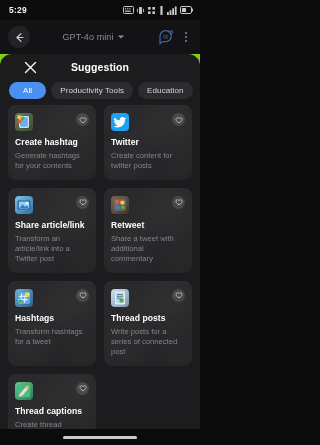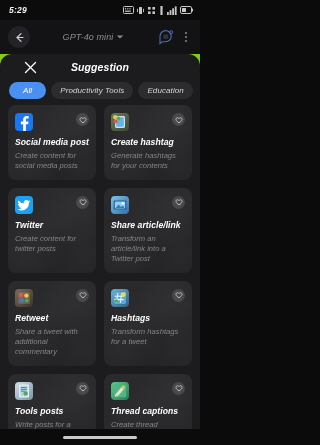--- a/index.html
+++ b/index.html
@@ -2,21 +2,21 @@
 <html><head>
 <meta charset="utf-8">
 <style>
   * { box-sizing: border-box; margin: 0; padding: 0; }
   html, body {
     width: 200px; height: 445px;
     background: #0b0b0c;
     font-family: "Liberation Sans", sans-serif;
     overflow: hidden;
   }
-  #app { position: relative; width: 200px; height: 445px; background: #84cc16; font-style: italic; }
+  #app { position: relative; width: 200px; height: 445px; background: #84cc16; }
 
   
   .statusbar {
     height: 20px; display: flex; align-items: center;
     justify-content: space-between; padding: 0 7px 0 9px;
     background: #0b0b0c;
   }
   .status-time { color: #f2f2f2; font-size: 8.5px; font-weight: 600; letter-spacing: .2px; }
   .status-icons { display: flex; align-items: center; gap: 3px; }
   .sicon { display: block; opacity: .85; }
@@ -196,36 +196,20 @@
 
     <div class="chips">
       <span class="chip active">All</span>
       <span class="chip">Productivity Tools</span>
       <span class="chip">Education</span>
     </div>
 
     <div class="grid-wrap">
       <div class="grid">
 
-        <div class="card">
-          <div class="card-top">
-            <span class="app-ic" style="background:#1877f2">
-              <svg width="18" height="18" viewBox="0 0 18 18">
-                  <path d="M10.9 18V11.2h2.3l.34-2.65h-2.64V6.86c0-.77.21-1.29 1.31-1.29h1.4V3.2c-.24-.03-1.07-.1-2.04-.1-2.02 0-3.4 1.23-3.4 3.5v1.95H5.86v2.65h2.31V18z" fill="#fff"></path>
-                </svg>
-            </span>
-            <span class="fav-btn">
-              <svg width="8" height="8" viewBox="0 0 10 10">
-                  <path d="M5 8.6 C1.2 6.2 .6 4.2 1.7 2.8 C2.7 1.6 4.3 2 5 3.2 C5.7 2 7.3 1.6 8.3 2.8 C9.4 4.2 8.8 6.2 5 8.6 Z" fill="none" stroke="#d8d8dd" stroke-width="1"></path>
-                </svg>
-            </span>
-          </div>
-          <div class="card-title">Social media post</div>
-          <div class="card-desc">Create content for social media posts</div>
-        </div>
 
         <div class="card">
           <div class="card-top">
             <span class="app-ic" style="background:linear-gradient(135deg,#6b7b55,#3d4a33)">
               <svg width="18" height="18" viewBox="0 0 18 18">
                   <rect x="4" y="3" width="10" height="12" rx="1.4" fill="#cfe3f5"></rect>
                   <rect x="5.2" y="4.2" width="7.6" height="9.6" rx=".8" fill="#6ab0e8"></rect>
                   <circle cx="4.2" cy="4.2" r="2.1" fill="#e8c84a"></circle>
                   <circle cx="4.6" cy="8.4" r="2" fill="#e05a4a"></circle>
                   <circle cx="7.6" cy="5.4" r="1.8" fill="#4ab04a"></circle>
@@ -328,21 +312,21 @@
                   <path d="M6.2 5.6 h5.2 M6.2 7.4 h5.2 M6.2 9.2 h3.6" stroke="#4a7a96" stroke-width=".9" stroke-linecap="round"></path>
                   <circle cx="10.6" cy="11.4" r="2.2" fill="#4ab04a"></circle>
                 </svg>
             </span>
             <span class="fav-btn">
               <svg width="8" height="8" viewBox="0 0 10 10">
                   <path d="M5 8.6 C1.2 6.2 .6 4.2 1.7 2.8 C2.7 1.6 4.3 2 5 3.2 C5.7 2 7.3 1.6 8.3 2.8 C9.4 4.2 8.8 6.2 5 8.6 Z" fill="none" stroke="#d8d8dd" stroke-width="1"></path>
                 </svg>
             </span>
           </div>
-          <div class="card-title">Tools posts</div>
+          <div class="card-title">Thread posts</div>
           <div class="card-desc">Write posts for a series of connected post</div>
         </div>
 
         <div class="card">
           <div class="card-top">
             <span class="app-ic" style="background:linear-gradient(135deg,#5fc98f,#2a7a58)">
               <svg width="18" height="18" viewBox="0 0 18 18">
                   <rect x="2.8" y="2.8" width="12.4" height="12.4" rx="1.4" fill="#4fb784"></rect>
                   <path d="M4.4 12.6 L10.4 5.2 L12.8 7.2 L6.9 14.2 Z" fill="#e8e2c8"></path>
                   <path d="M10.4 5.2 L12.1 3.3 L14.3 5.2 L12.8 7.2 Z" fill="#e8c84a"></path>

